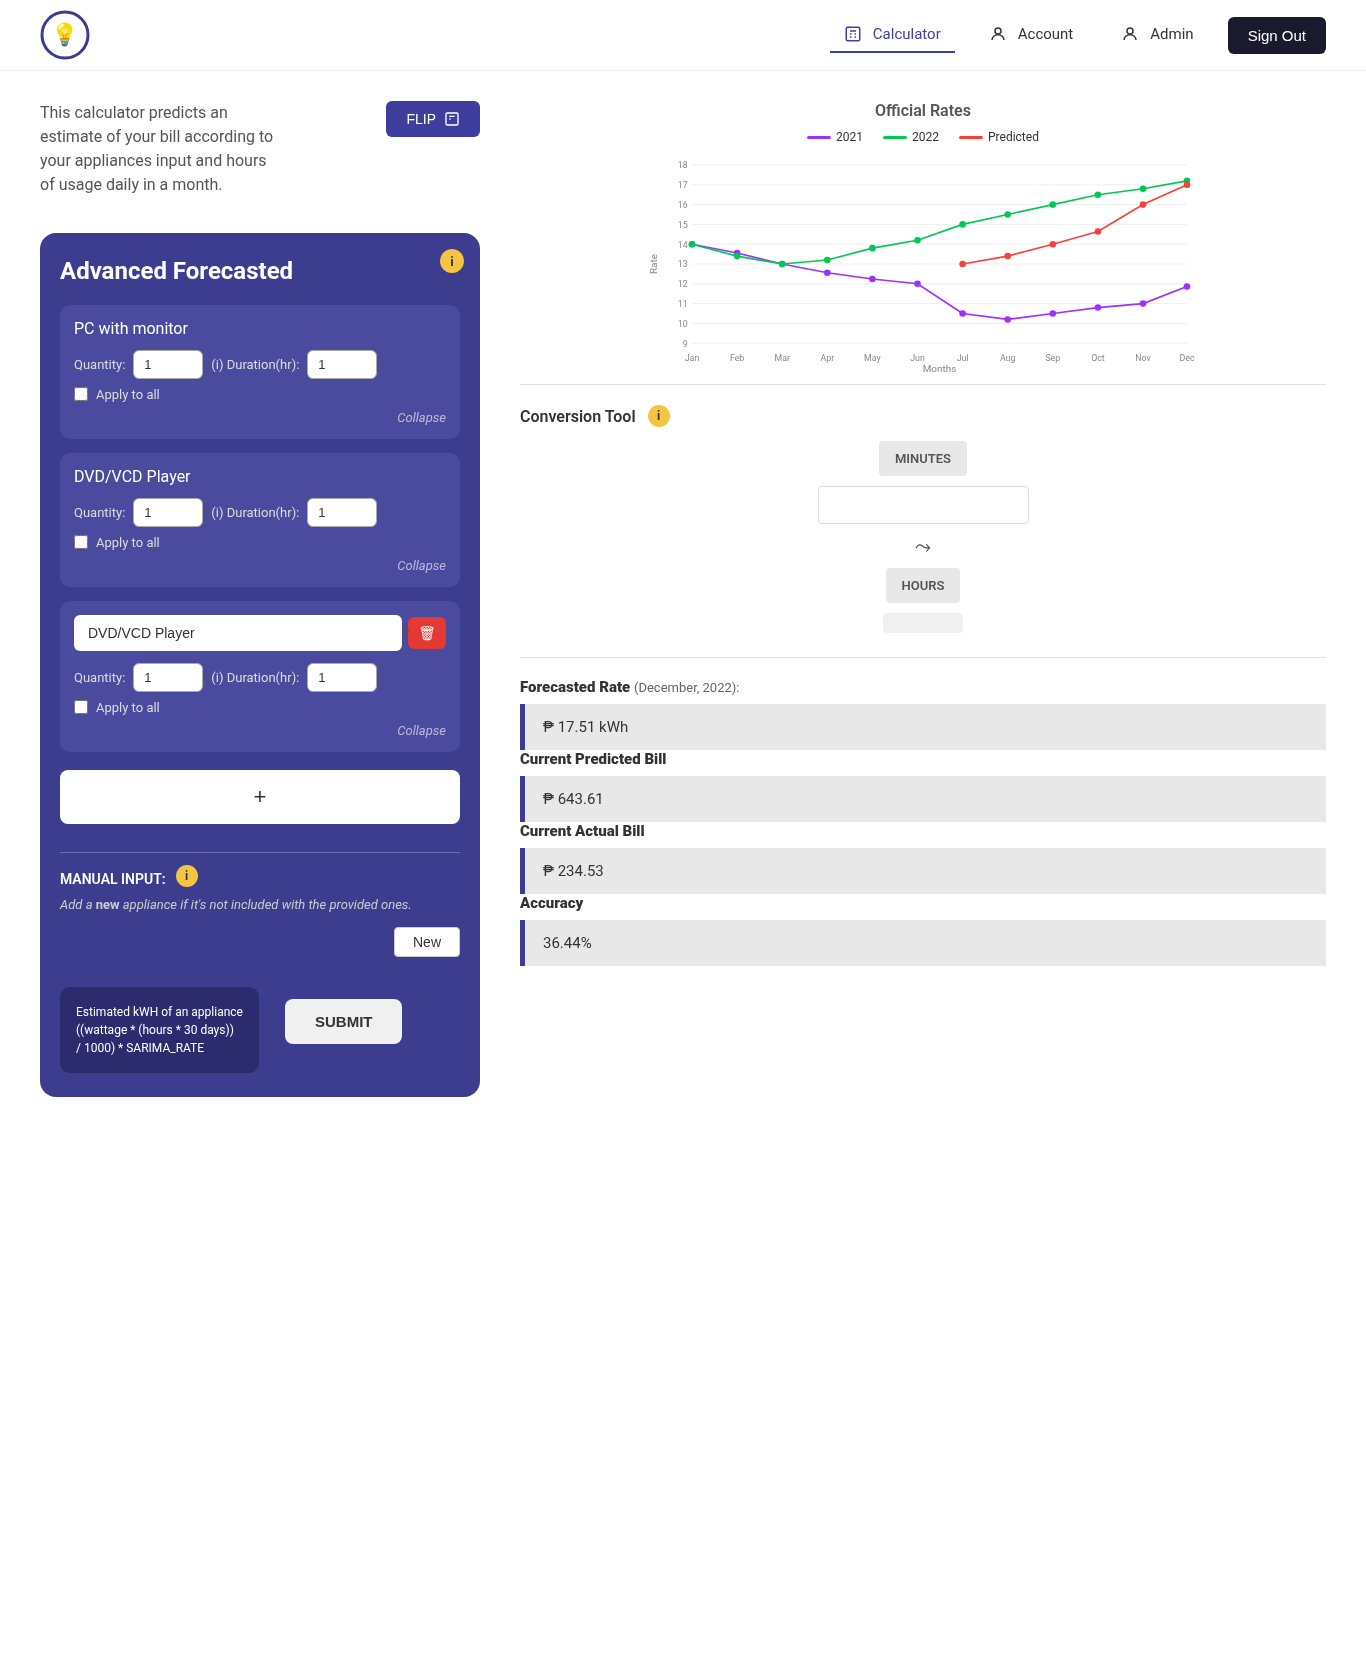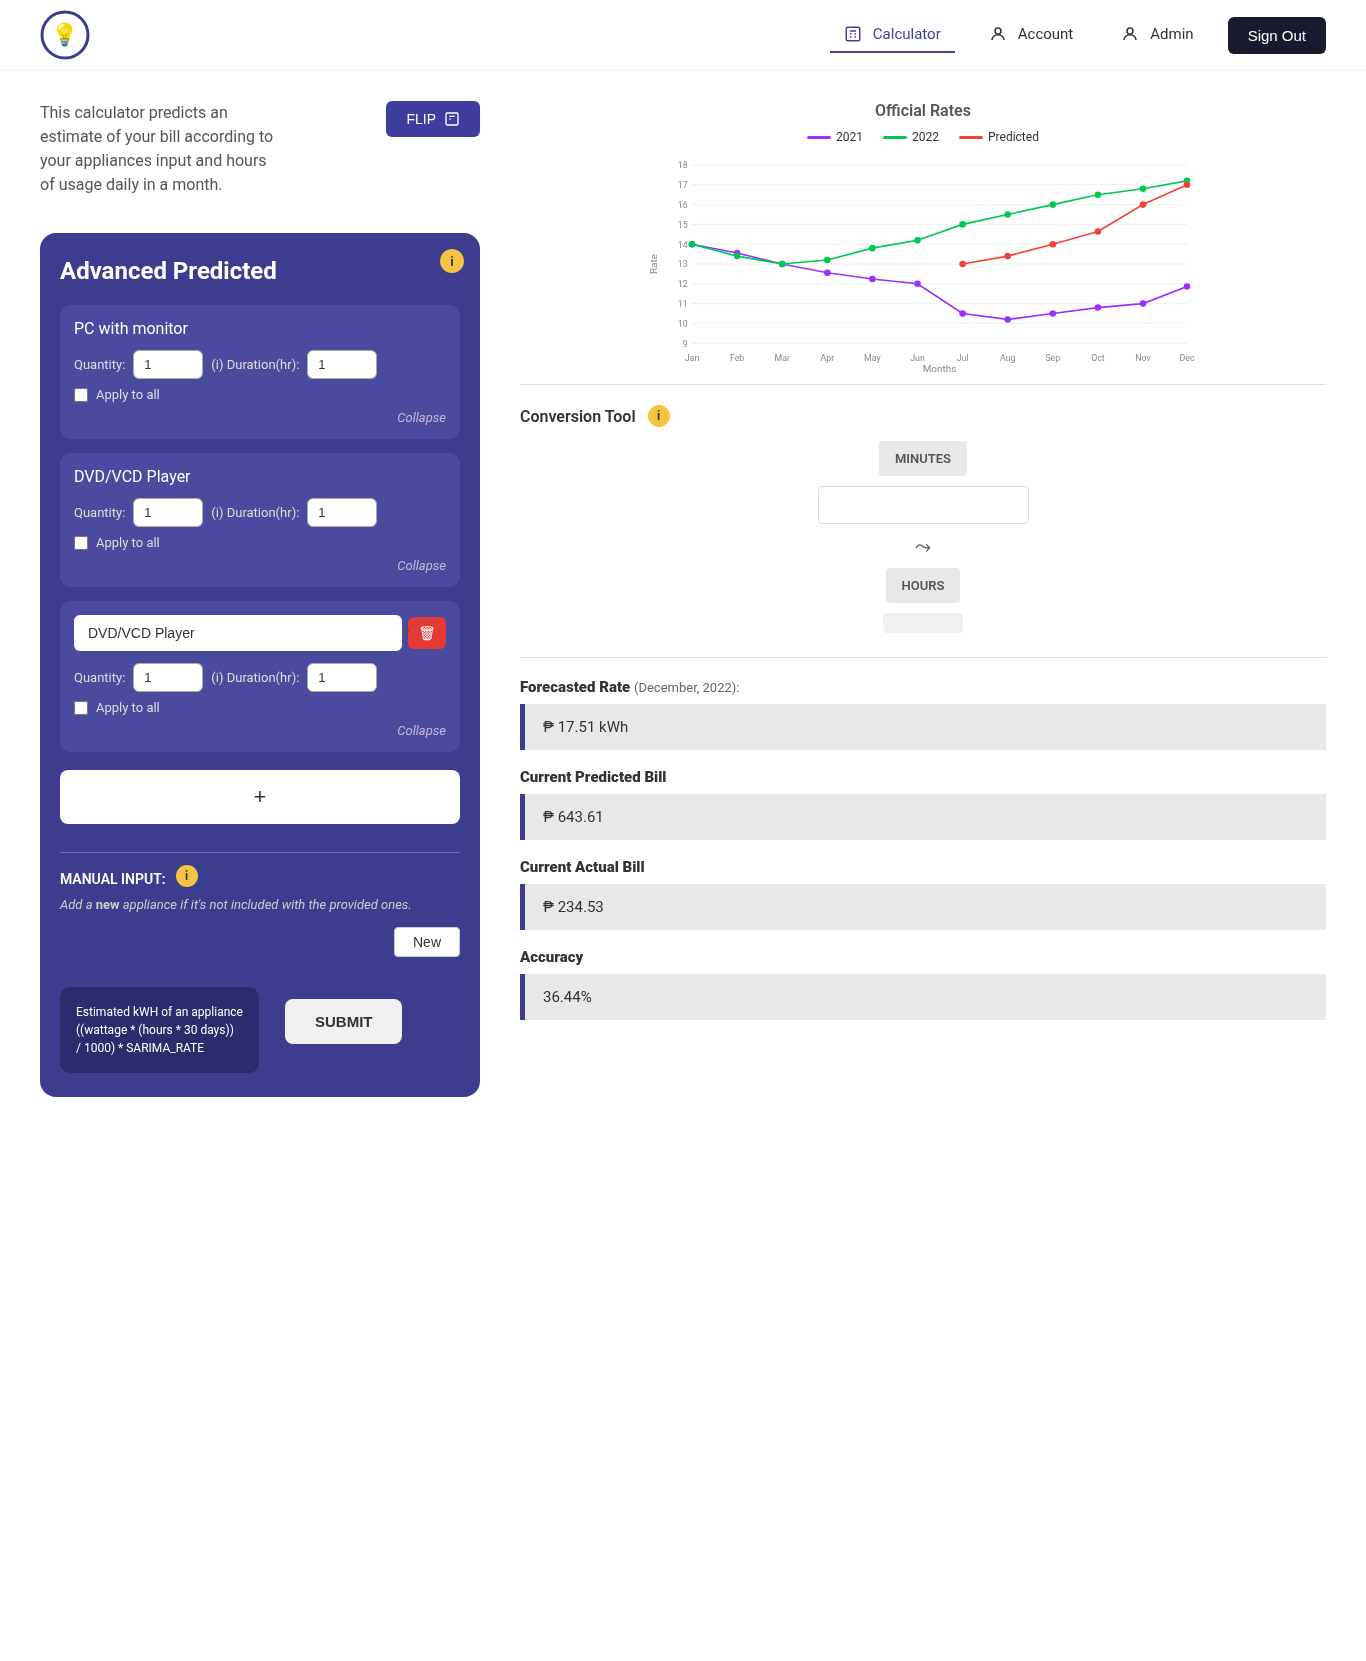--- a/index.html
+++ b/index.html
@@ -32,21 +32,21 @@
     .appliance-block { background: #4a4a9e; border-radius: 10px; padding: 14px; margin-bottom: 14px; position: relative; }
     .appliance-select-row { display: flex; align-items: center; gap: 6px; margin-bottom: 12px; }
     .appliance-select { flex: 1; background: #fff; color: #333; border: none; padding: 10px 14px; border-radius: 6px; font-size: 14px; appearance: none; cursor: pointer; }
     .delete-btn { background: #e53935; border: none; padding: 8px 10px; border-radius: 6px; cursor: pointer; color: #fff; font-size: 14px; }
 
     .quantity-row { display: flex; align-items: center; gap: 8px; margin-bottom: 8px; font-size: 13px; }
     .qty-label { color: #ddd; font-size: 13px; }
     .qty-input { width: 70px; padding: 6px 10px; border-radius: 6px; border: 1px solid #aaa; background: #fff; color: #333; font-size: 13px; }
     .duration-label { color: #ddd; font-size: 13px; }
 
-    .apply-row { display: flex; align-items: flex-end; gap: 8px; margin-top: 4px; }
+    .apply-row { display: flex; align-items: flex-start; gap: 8px; margin-top: 4px; }
     .apply-checkbox { width: 14px; height: 14px; cursor: pointer; }
     .apply-label { color: #ddd; font-size: 13px; }
 
     .collapse-link { display: block; text-align: right; color: #c0b8d8; font-size: 13px; cursor: pointer; margin-top: 8px; font-style: italic; }
 
     .add-btn { width: 100%; background: #fff; color: #333; border: none; padding: 14px; border-radius: 8px; font-size: 22px; cursor: pointer; margin-top: 4px; margin-bottom: 16px; }
 
     .divider { border: none; border-top: 1px solid #7070b0; margin: 12px 0; }
 
     .manual-input-section { }
@@ -71,21 +71,21 @@
 
     .conversion-section { margin-bottom: 24px; }
     .conversion-title { font-size: 16px; font-weight: 600; display: flex; align-items: center; gap: 6px; margin-bottom: 14px; }
     .conversion-row { display: flex; align-items: center; gap: 10px; flex-direction: column; }
     .conv-label { background: #e8e8e8; padding: 10px 16px; border-radius: 4px; font-size: 13px; font-weight: 600; color: #555; }
     .conv-input { flex: 1; padding: 10px 14px; border: 1px solid #ddd; border-radius: 4px; font-size: 14px; background: #fff; }
     .conv-arrow { font-size: 20px; color: #555; }
     .conv-result { background: #f0f0f0; padding: 10px 16px; border-radius: 4px; font-size: 14px; min-width: 80px; color: #555; }
 
     .info-section { }
-    .info-row { margin-bottom: 18px; }
+    .info-row { }
     .info-row-title { font-size: 15px; font-weight: 600; margin-bottom: 8px; }
     .info-row-title span { font-weight: 400; font-size: 13px; color: #666; }
     .info-value-bar { display: flex; align-items: stretch; background: #e8e8e8; border-radius: 0; overflow: hidden; }
     .info-value-accent { width: 5px; background: #3d3d8f; flex-shrink: 0; }
     .info-value-text { padding: 14px 18px; font-size: 15px; color: #333; }
 
     svg text { font-family: -apple-system, BlinkMacSystemFont, 'Segoe UI', Roboto, sans-serif; }
   </style>
 </head>
 <body>
@@ -136,21 +136,21 @@
         <span>FLIP</span>
         <svg width="16" height="16" viewBox="0 0 24 24" fill="none" stroke="#fff" stroke-width="2">
           <rect x="3" y="3" width="18" height="18" rx="2"></rect>
             <line x1="8" y1="8" x2="16" y2="8"></line>
             <line x1="8" y1="12" x2="10" y2="12"></line>
         </svg>
       </button>
     </div>
 
     <div class="calc-card">
-      <h2 class="calc-title">Advanced Predicted</h2>
+      <h2 class="calc-title">Advanced Forecasted</h2>
       <div class="info-badge">i</div>
 
       
       <div class="appliance-block">
         <div class="appliance-select-row">
             <option>PC with monitor</option>
           </div>
         <div class="quantity-row">
           <span class="qty-label">Quantity:</span>
           <input type="text" class="qty-input" value="1" style="">

